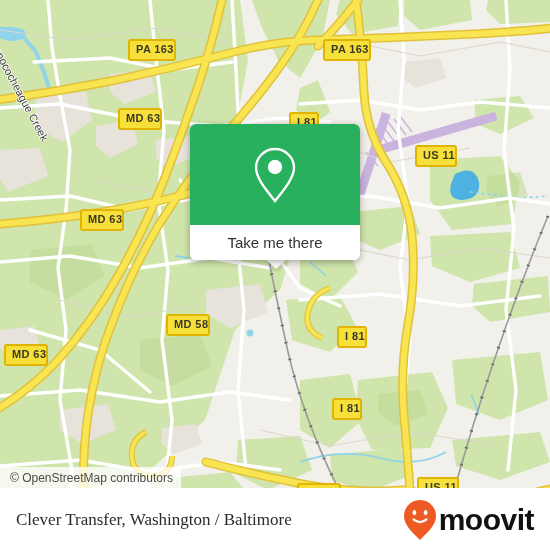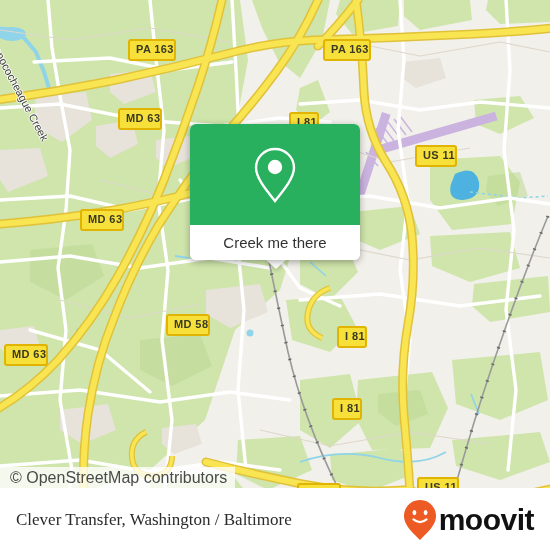--- a/index.html
+++ b/index.html
@@ -103,21 +103,21 @@
   #attribution {
     position: absolute;
     left: 0;
     top: 467px;
     height: 22px;
     padding: 0 8px 0 10px;
     display: flex;
     align-items: center;
     background: rgba(255,255,255,.78);
     font-family: "Liberation Sans", sans-serif;
-    font-size: 16px;
+    font-size: 12px;
     color: #4a4a4a;
     white-space: nowrap;
   }
 
   
   #bottom-bar {
     position: absolute;
     left: 0;
     top: 488px;
     width: 550px;
@@ -324,21 +324,21 @@
 
     <div id="card-tail"></div>
     <div id="card">
       <div id="card-top">
         <svg width="48" height="60" viewBox="0 0 48 60">
           <path d="M24 4 C13.5 4 5 12.4 5 22.8 C5 34 18 48 24 56 C30 48 43 34 43 22.8 C43 12.4 34.5 4 24 4 Z" fill="none" stroke="#ffffff" stroke-width="2.4"></path>
           <circle cx="24" cy="22" r="7.2" fill="#ffffff"></circle>
         </svg>
       </div>
       <div id="card-bottom">
-        <span>Creek me there</span>
+        <span>Take me there</span>
       </div>
     </div>
 
     <div id="attribution">
       <span>© OpenStreetMap contributors</span>
     </div>
   </div>
 
   <div id="bottom-bar">
     <div id="place-title">Clever Transfer, Washington / Baltimore</div>

